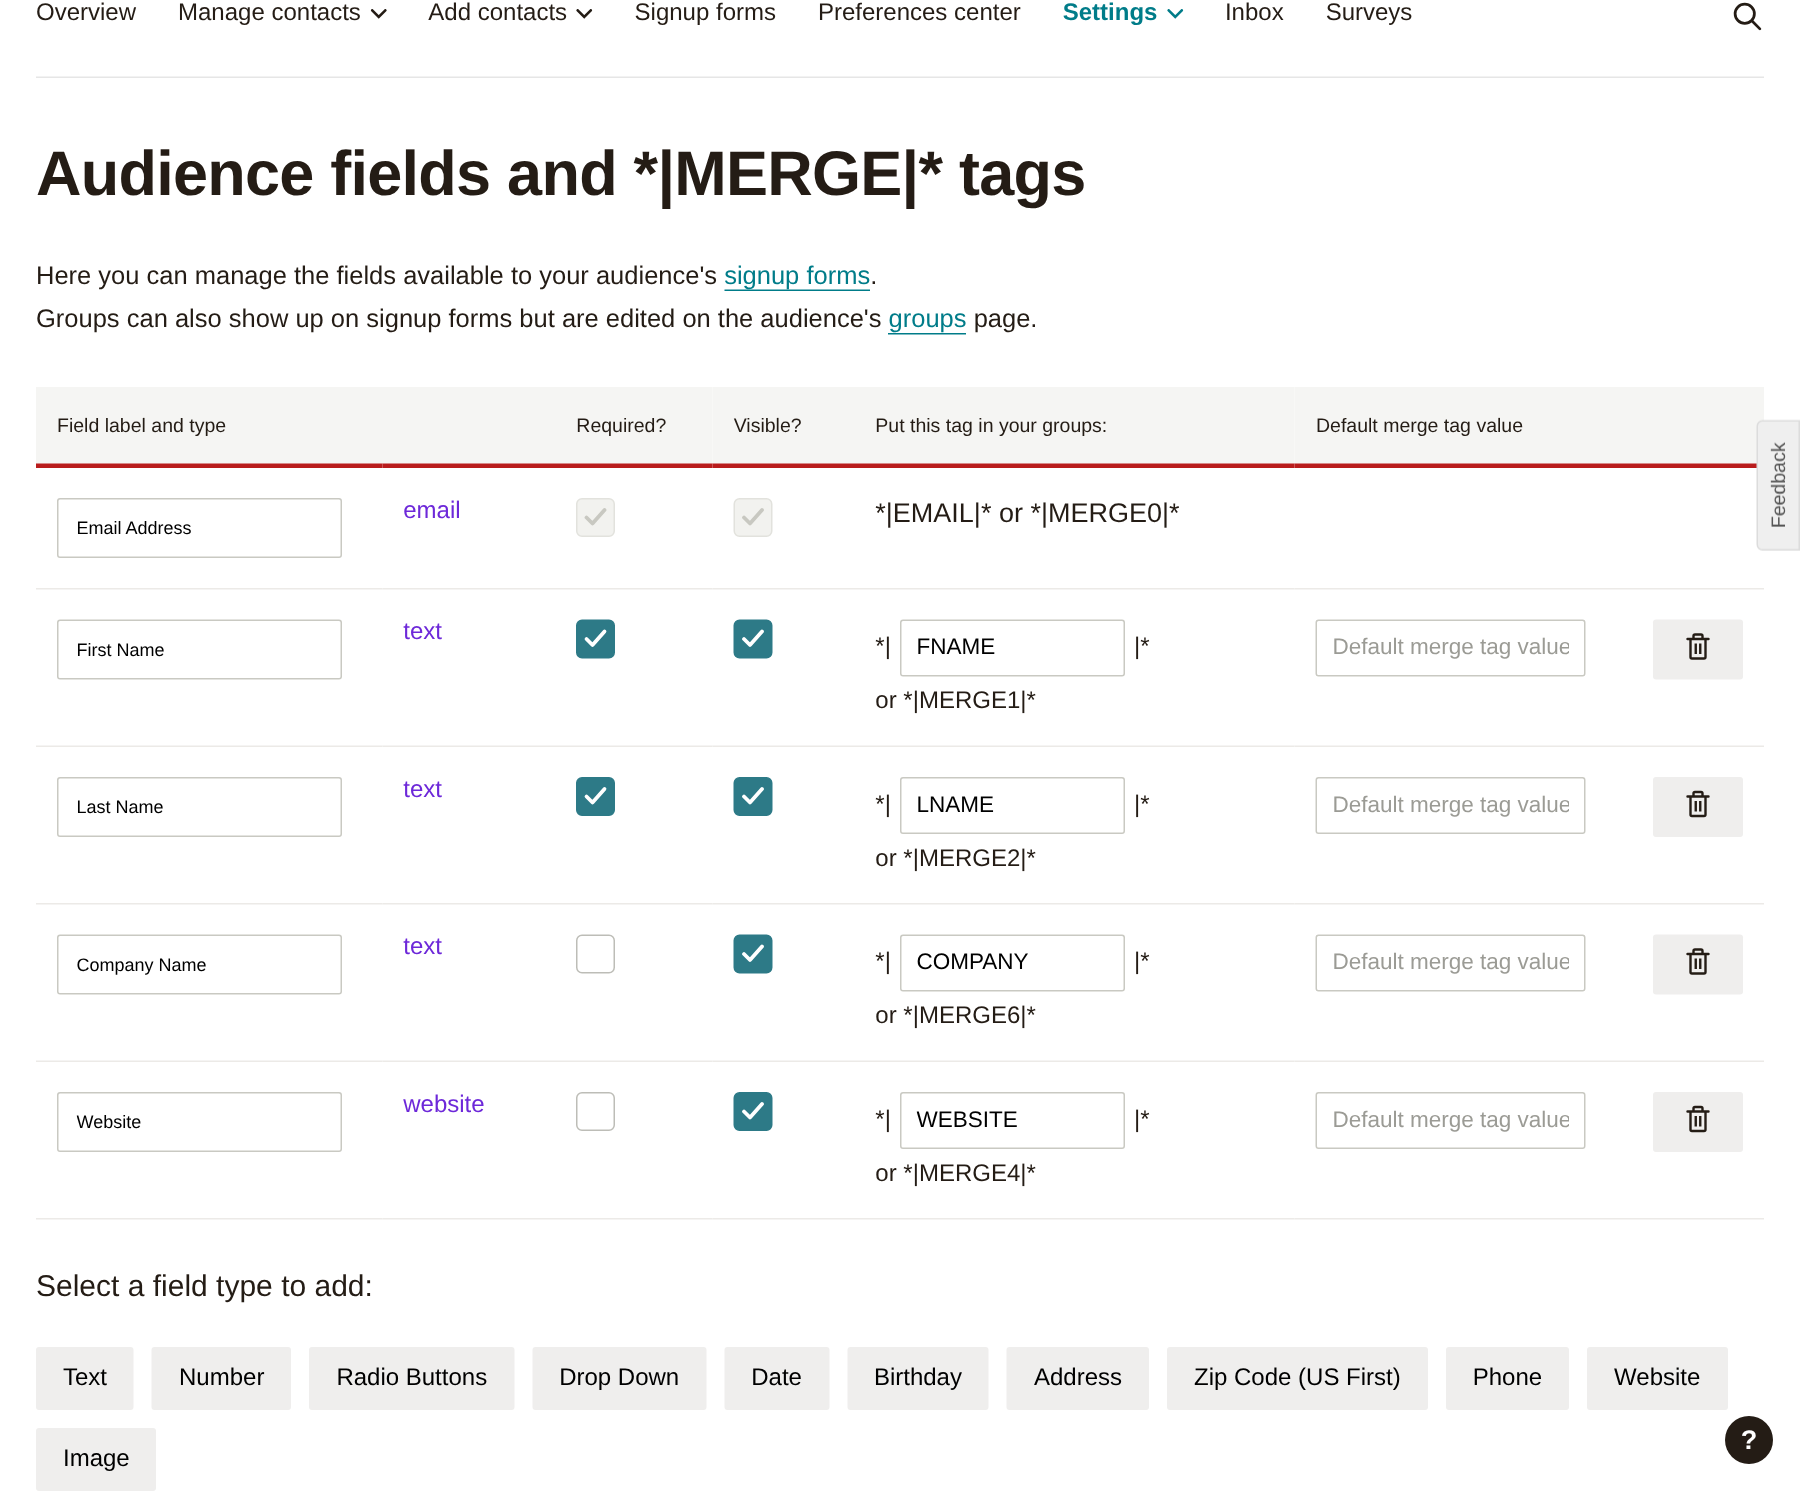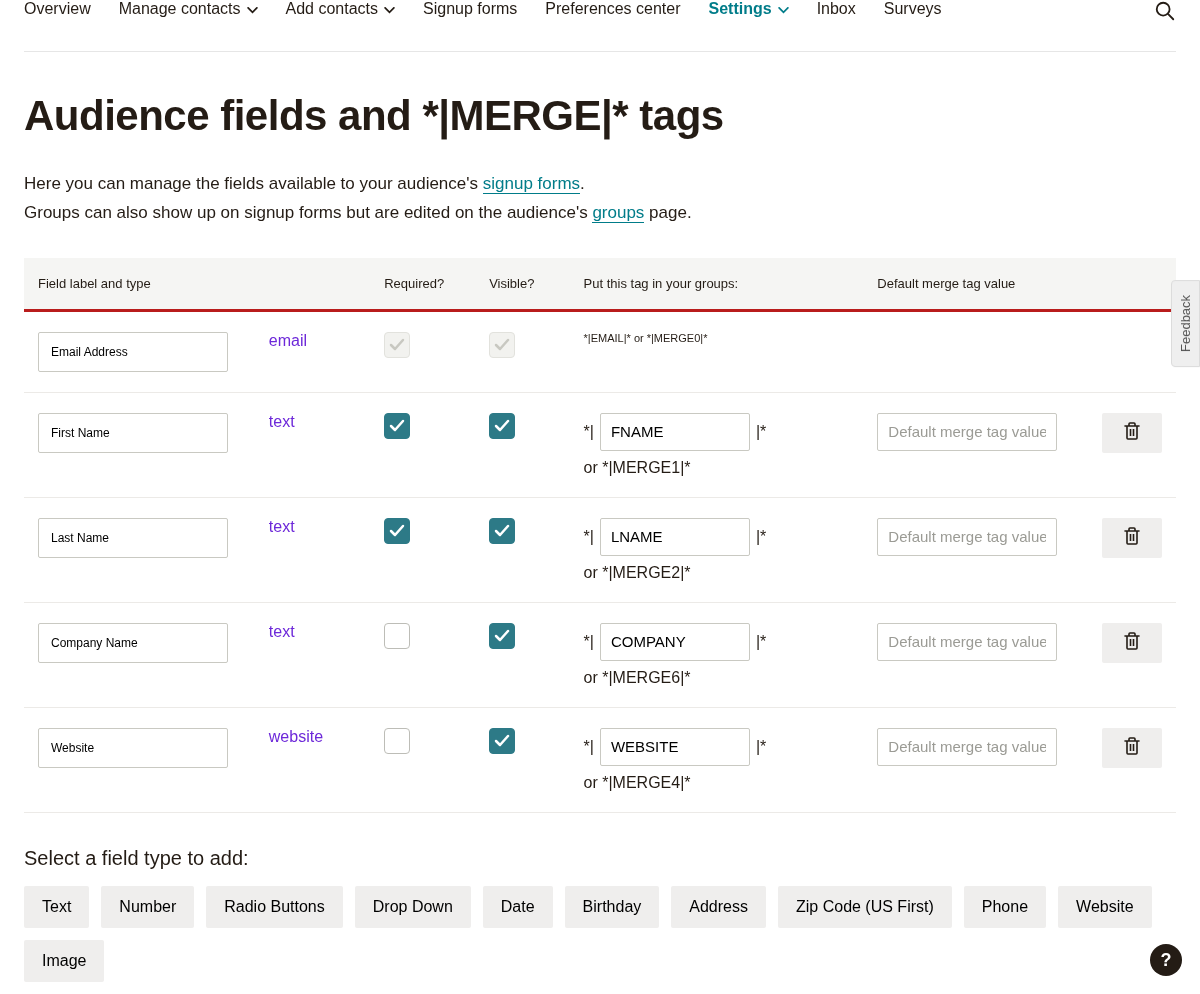--- a/index.html
+++ b/index.html
@@ -96,39 +96,39 @@
     cursor: pointer;
   }
   .cb.checked { background: #2d7a87; border-color:#2d7a87; }
   .cb.disabled { background: #f2f2ef; border-color:#e2e2dd; cursor: default;}
   .cb svg { display:block; }
   .tag-line { display:flex; align-items:center; gap:6px; margin-bottom:8px;}
   .tag-input {
     width: 150px; height:38px; padding:0 10px;
     border:1px solid #c9c9c2; border-radius:2px; font-size:15px;
   }
-  .tag-static { font-size:11px; }
+  .tag-static { font-size:18px; }
   .tag-alt { font-size:16px; }
   .tag-alt b { font-weight:400; }
 
   .default-input {
     width: 180px; height:38px; padding:0 10px;
     border:1px solid #c9c9c2; border-radius:2px; font-size:15px;
   }
   .default-input::placeholder { color:#9b9b95; }
 
   .del-btn {
     width: 60px; height:40px;
     background:#efeeed; border:none; border-radius:2px;
     display:inline-flex; align-items:center; justify-content:center;
     cursor:pointer;
   }
 
   
-  .section-label { font-size:20px; margin:34px 0 16px; }
+  .section-label { font-size:20px; margin:34px 0 28px; }
   .ft-row { display:flex; flex-wrap:wrap; gap:12px; }
   .ft-btn {
     background:#efeeed; border:none; border-radius:2px;
     padding: 12px 18px; font-size:16px; cursor:pointer;
   }
 
   
   .feedback-tab {
     position: fixed; right:0; top:280px;
     writing-mode: vertical-rl; transform: rotate(180deg);

